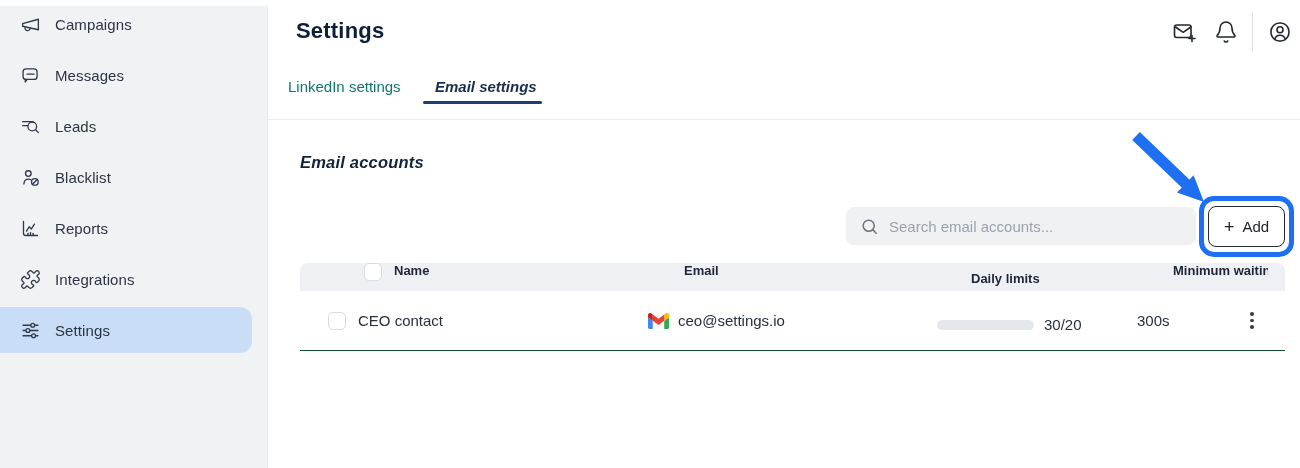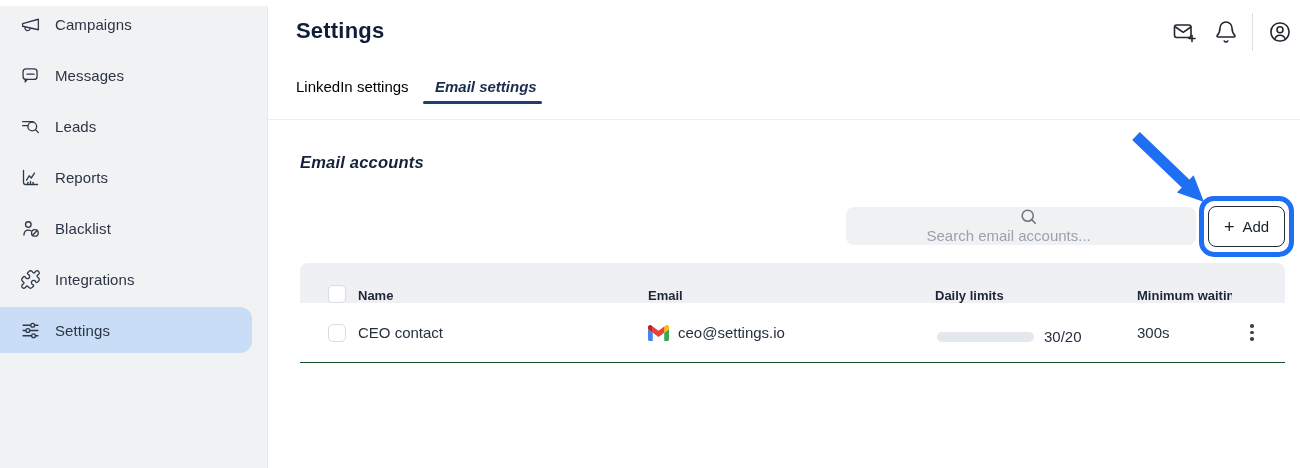--- a/index.html
+++ b/index.html
@@ -27,52 +27,52 @@
 
   .top-action { position:absolute; top:20px; width:24px; height:24px; cursor:pointer; }
   .top-action svg { width:24px; height:24px; stroke:#22272f; stroke-width:1.6; fill:none;
                     stroke-linecap:round; stroke-linejoin:round; }
   .ta-mail { left:1172px; }
   .ta-bell { left:1214px; }
   .top-divider { position:absolute; left:1252px; top:13px; width:1px; height:38px; background:#dcdfe4; }
   .ta-avatar { left:1268px; }
 
   .tab { position:absolute; top:78px; font-size:15px; cursor:pointer; }
-  .tab-linkedin { left:296px; color:#000000; }
+  .tab-linkedin { left:288px; color:#0f766e; }
   .tab-email { left:435px; color:#1c2c4c; font-weight:600;font-style:italic; }
   .tab-underline { position:absolute; left:423px; top:101px; width:119px; height:3px;
                    background:#1d3e6e; border-radius:2px; }
   .header-divider { position:absolute; left:268px; right:0; top:119px; height:1px; background:#eaecef; }
 
   .section-title { position:absolute; left:300px; top:153px; font-size:16.5px; font-weight:700;
                    color:#13223a; letter-spacing:.2px;font-style:italic; }
 
   
   .searchbox { position:absolute; left:846px; top:207px; width:350px; height:38px;
-               background:#f0f1f3; border-radius:8px; display:flex; align-items:center;flex-direction:column; }
+               background:#f0f1f3; border-radius:8px; display:flex; align-items:center; }
   .searchbox svg { width:19px; height:19px; margin-left:14px; stroke:#6f7680; stroke-width:2;
                    fill:none; stroke-linecap:round; flex:0 0 19px; }
   .searchbox input { flex:1; border:none; outline:none; background:transparent; margin-left:10px;
                      font-family:"Liberation Sans", sans-serif; font-size:15px; color:#333a44; }
   .searchbox input::placeholder { color:#9aa2ad; opacity:1; }
 
   .add-btn { position:absolute; left:1208px; top:206px; width:77px; height:41px; background:#fff;
              border:1.5px solid #242a33; border-radius:8px; display:flex; align-items:center;
              justify-content:center; gap:8px; font-size:15px; color:#1b212b; cursor:pointer; }
   .add-plus { font-size:18px; font-weight:400; line-height:1; color:#1b212b; }
 
   
   .hl-box { position:absolute; left:1199px; top:196px; width:95px; height:61px;
             border:5px solid #1f6ff2; border-radius:15px; pointer-events:none; }
   .hl-arrow { position:absolute; left:1128px; top:130px; width:85px; height:80px; pointer-events:none; }
 
   
   .table { position:absolute; left:300px; top:263px; width:985px; }
-  .thead { display:flex; align-items:flex-end; height:40px; background:#eef0f4;
-           border-radius:8px 8px 0 0; font-size:13px; font-weight:700; color:#1d2636; }
+  .thead { display:flex; align-items:flex-start; height:28px; background:#eef0f4;
+           border-radius:8px 8px 0 0; font-size:13px; font-weight:700; color:#1d2636;padding-left:36px; }
   .trow { display:flex; align-items:center; height:60px; background:#fff;
           border-bottom:1px solid #14532d; font-size:15px; color:#26303f; }
   .c-check { width:58px; padding-left:28px; display:flex; align-items:center; }
   .checkbox { width:18px; height:18px; border:1.5px solid #d9dce2; border-radius:5px;
               background:#fff; cursor:pointer; }
   .c-name { width:290px; }
   .c-email { width:287px; display:flex; align-items:center; gap:9px; }
   .c-email svg { flex:0 0 21px; }
   .c-daily { width:198px; display:flex; align-items:center; gap:10px;margin-top:8px; }
   .bar-track { width:97px; height:10px; border-radius:5px; background:#e4e7ec;
@@ -120,40 +120,40 @@
               <circle cx="14" cy="12" r="5"></circle>
               <path d="m17.8 15.8 3.2 3.2"></path>
             </svg>
         </span>
         <span class="nav-label">Leads</span>
       </div>
 
       <div class="nav-item">
         <span class="nav-icon">
           <svg viewBox="0 0 24 24">
+              <circle cx="9.5" cy="7.5" r="3.2"></circle>
+              <path d="M4.5 19.5c0-3.5 2.2-5.7 5.3-5.7 1 0 1.9.2 2.7.7"></path>
+              <circle cx="17" cy="17" r="3.8"></circle>
+              <path d="M14.3 19.7l5.4-5.4"></path>
+            </svg>
+        </span>
+        <span class="nav-label">Blacklist</span>
+      </div>
+
+      <div class="nav-item">
+        <span class="nav-icon">
+          <svg viewBox="0 0 24 24">
               <path d="M4 4v13.5A2.5 2.5 0 0 0 6.5 20H20"></path>
               <path d="M7.5 15l3-5 2.5 2.5 3.5-5.5"></path>
               <path d="M9 19.5v-2"></path>
               <path d="M12 19.5v-3"></path>
               <path d="M15 19.5v-2"></path>
             </svg>
         </span>
         <span class="nav-label">Reports</span>
-      </div>
-
-      <div class="nav-item">
-        <span class="nav-icon">
-          <svg viewBox="0 0 24 24">
-              <circle cx="9.5" cy="7.5" r="3.2"></circle>
-              <path d="M4.5 19.5c0-3.5 2.2-5.7 5.3-5.7 1 0 1.9.2 2.7.7"></path>
-              <circle cx="17" cy="17" r="3.8"></circle>
-              <path d="M14.3 19.7l5.4-5.4"></path>
-            </svg>
-        </span>
-        <span class="nav-label">Blacklist</span>
       </div>
 
       <div class="nav-item">
         <span class="nav-icon">
           <svg viewBox="0 0 24 24">
               <path d="M19.439 7.85c-.049.322.059.648.289.878l1.568 1.568c.47.47.706 1.087.706 1.704s-.235 1.233-.706 1.704l-1.611 1.611a.98.98 0 0 1-.837.276c-.47-.07-.802-.48-.968-.925a2.501 2.501 0 1 0-3.214 3.214c.446.166.855.497.925.968a.979.979 0 0 1-.276.837l-1.61 1.61a2.404 2.404 0 0 1-1.705.707 2.402 2.402 0 0 1-1.704-.706l-1.568-1.568a1.026 1.026 0 0 0-.877-.29c-.493.074-.84.504-1.02.968a2.5 2.5 0 1 1-3.237-3.237c.464-.18.894-.527.967-1.02a1.026 1.026 0 0 0-.289-.877l-1.568-1.568A2.402 2.402 0 0 1 1.998 12c0-.617.236-1.234.706-1.704L4.23 8.77c.24-.24.581-.353.917-.303.515.077.877.528 1.073 1.01a2.5 2.5 0 1 0 3.259-3.259c-.482-.196-.933-.558-1.01-1.073-.05-.336.062-.676.303-.917l1.525-1.525A2.402 2.402 0 0 1 12 1.998c.617 0 1.234.236 1.704.706l1.568 1.568c.23.23.556.338.877.29.493-.074.84-.504 1.02-.968a2.5 2.5 0 1 1 3.237 3.237c-.464.18-.894.527-.967 1.02Z"></path>
             </svg>
         </span>
         <span class="nav-label">Integrations</span>
       </div>

